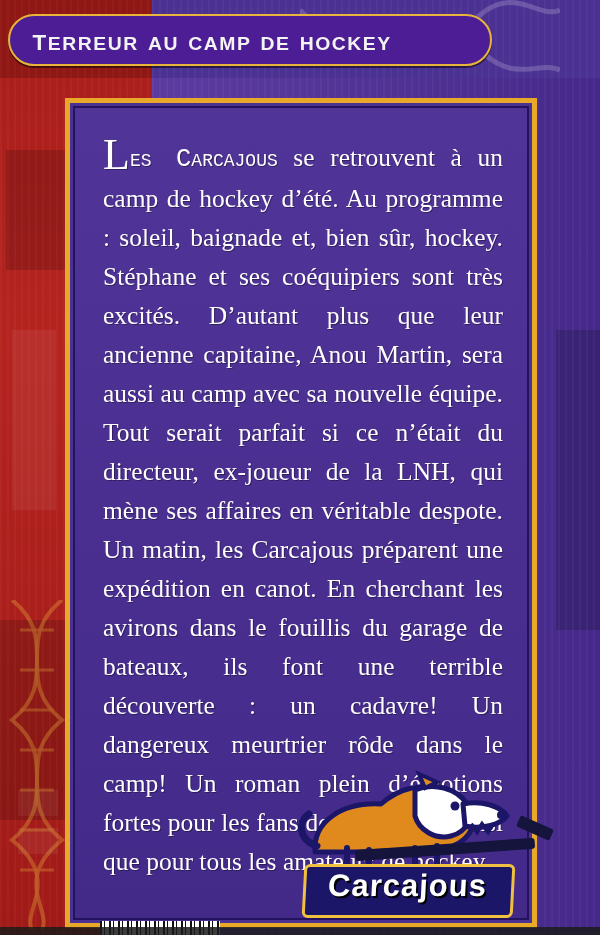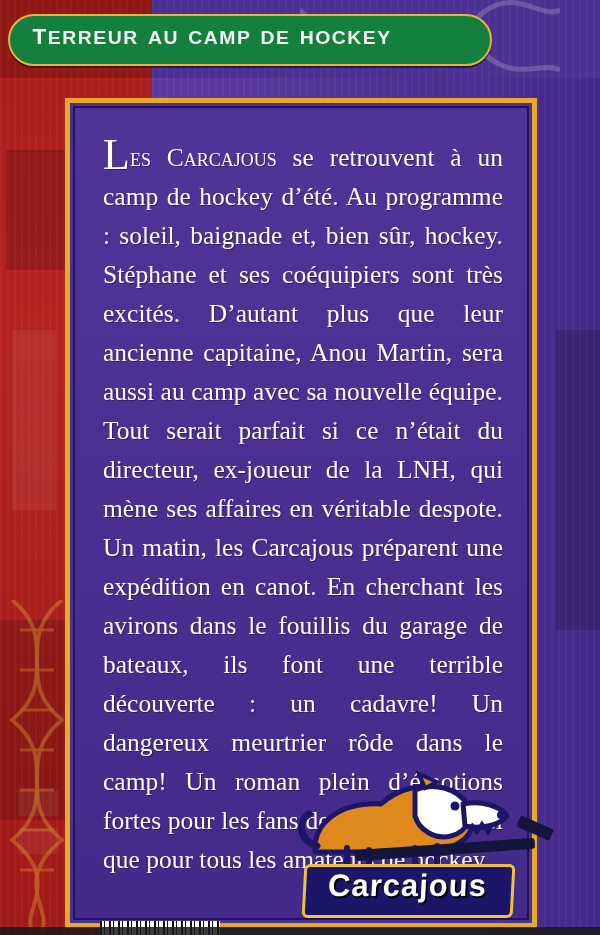--- a/index.html
+++ b/index.html
@@ -67,26 +67,26 @@
     position: absolute;
     background: rgba(0,0,0,0.16);
   }
   .blk2 { position:absolute; background: rgba(255,255,255,0.06); }
 
   
   .title-banner {
     position: absolute;
     left: 8px; top: 14px;
     width: 484px; height: 52px;
-    background: #15803d;
+    background: #4c1d95;
     border-radius: 26px;
     border: 2px solid #e8b43a;
     box-shadow: 0 2px 0 rgba(0,0,0,0.5);
     display: flex;
-    align-items: flex-start;
+    align-items: center;
     padding-left: 26px;
     box-sizing: border-box;
   }
   .title-text {
     color: #f3f3f3;
     font-family: "Liberation Sans", sans-serif;
     font-weight: bold;
     font-size: 27px;
     letter-spacing: 1.5px;
     font-variant: small-caps;
@@ -124,20 +124,21 @@
     text-align: justify;
     text-shadow: 1px 1px 0 rgba(0,0,0,0.35);
   }
   .blurb .dropcap {
     font-size: 44px;
     line-height: 30px;
     vertical-align: -3px;
   }
   .blurb .sc {
     font-variant: small-caps;
+    font-family: Liberation Mono, monospace;
   }
 
   
   .logo {
     position: absolute;
     left: 295px; top: 760px;
     width: 235px; height: 160px;
   }
   .logo-badge {
     position: absolute;

